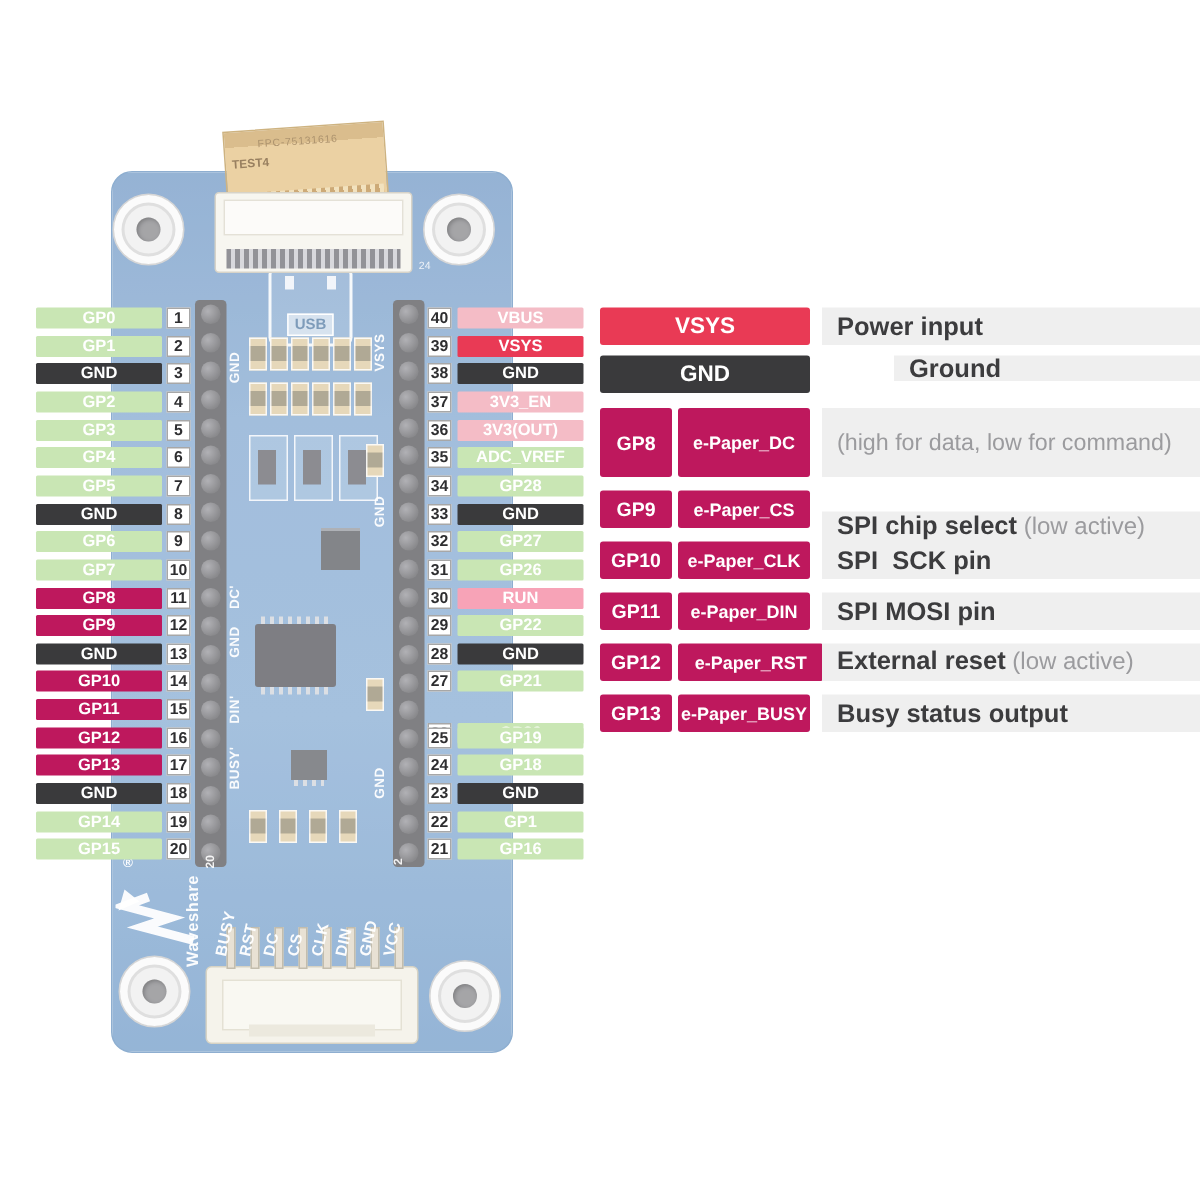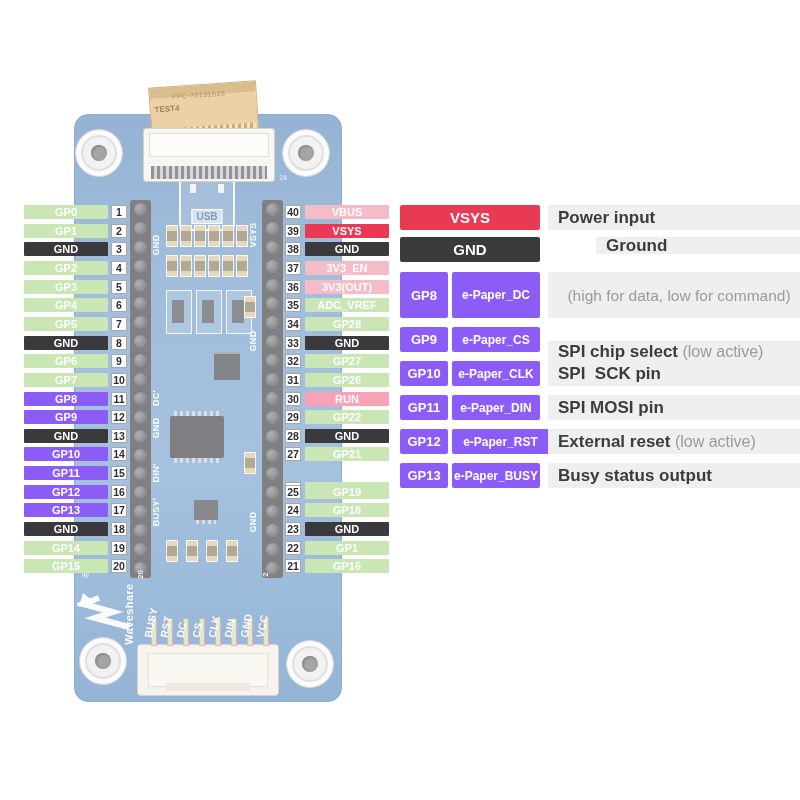--- a/index.html
+++ b/index.html
@@ -87,37 +87,37 @@
   #left-pins{left:24px;width:103px;height:376px;}
   #right-pins{left:285px;width:103px;height:376px;}
   .pin-row{position:absolute;left:0;height:14px;display:flex;align-items:center;}
   .plabel{width:84px;height:14px;line-height:14px;text-align:center;font-size:11px;
        font-weight:bold;color:#fff;border-radius:1px;flex:none;}
   .pnum{width:16px;height:14px;line-height:12px;text-align:center;font-size:10.5px;font-weight:bold;
        color:#2e2e30;background:#fff;border:1px solid #a7a7a7;box-sizing:border-box;flex:none;}
   .pin-row.left .pnum{margin-left:3px;}
   .pin-row.right .plabel{margin-left:4px;}
   .pt-gdim{background:#c9e6b4;}
-  .pt-g{background:#8b5cf6;}
+  .pt-g{background:#be185d;}
   .pt-gnd{background:#3a3a3c;}
   .pt-pdim{background:#f4bcc6;}
   .pt-run{background:#f7a3b7;}
   .pt-pwr{background:#e93a55;}
   
   #legend{position:absolute;left:0;top:0;z-index:5;}
   .lg-badge{position:absolute;display:flex;align-items:center;justify-content:center;
        color:#fff;font-weight:bold;border-radius:2px;white-space:nowrap;}
   .lg-one{font-size:15px;}
   .lg-gp{font-size:13px;}
   .lg-fn{font-size:12px;text-align:center;}
   .lg-desc{position:absolute;background:#efefef;display:flex;flex-direction:column;
        justify-content:center;padding-left:10px;box-sizing:border-box;}
   .lg-main{font-size:17px;font-weight:bold;color:#3c3c3e;white-space:pre;line-height:20px;}
   .lg-note{font-size:16px;font-weight:normal;color:#9b9b9e;}
-  .lg-note2{font-size:15.5px;font-weight:normal;color:#9b9b9e;line-height:19px;white-space:pre;text-align:center;}
+  .lg-note2{font-size:15.5px;font-weight:normal;color:#9b9b9e;line-height:19px;white-space:pre;}
 </style>
 </head>
 <body>
 
 <div class="stage">
 
   <div class="board"></div>
 
   <div class="hole" style="left:75px;top:129px;"></div>
   <div class="hole" style="left:282px;top:129px;"></div>

